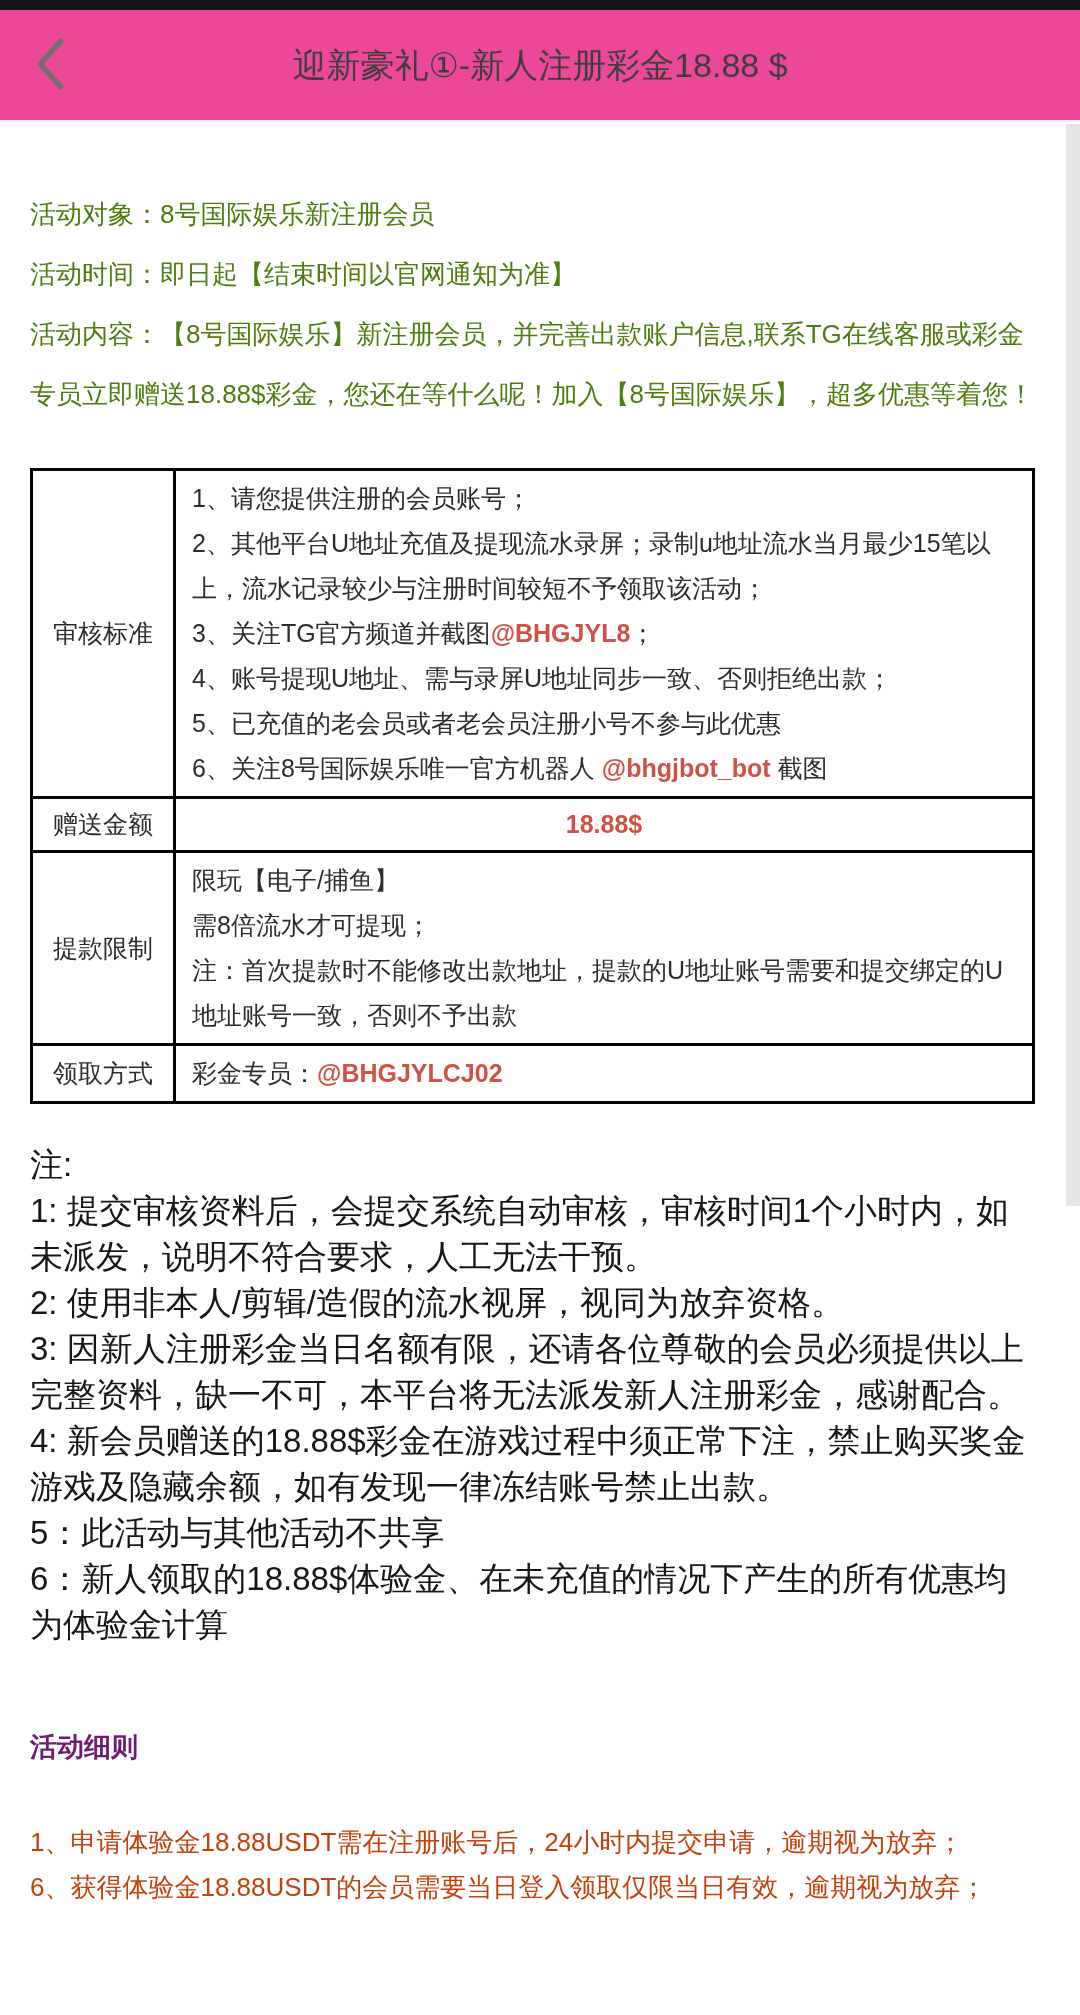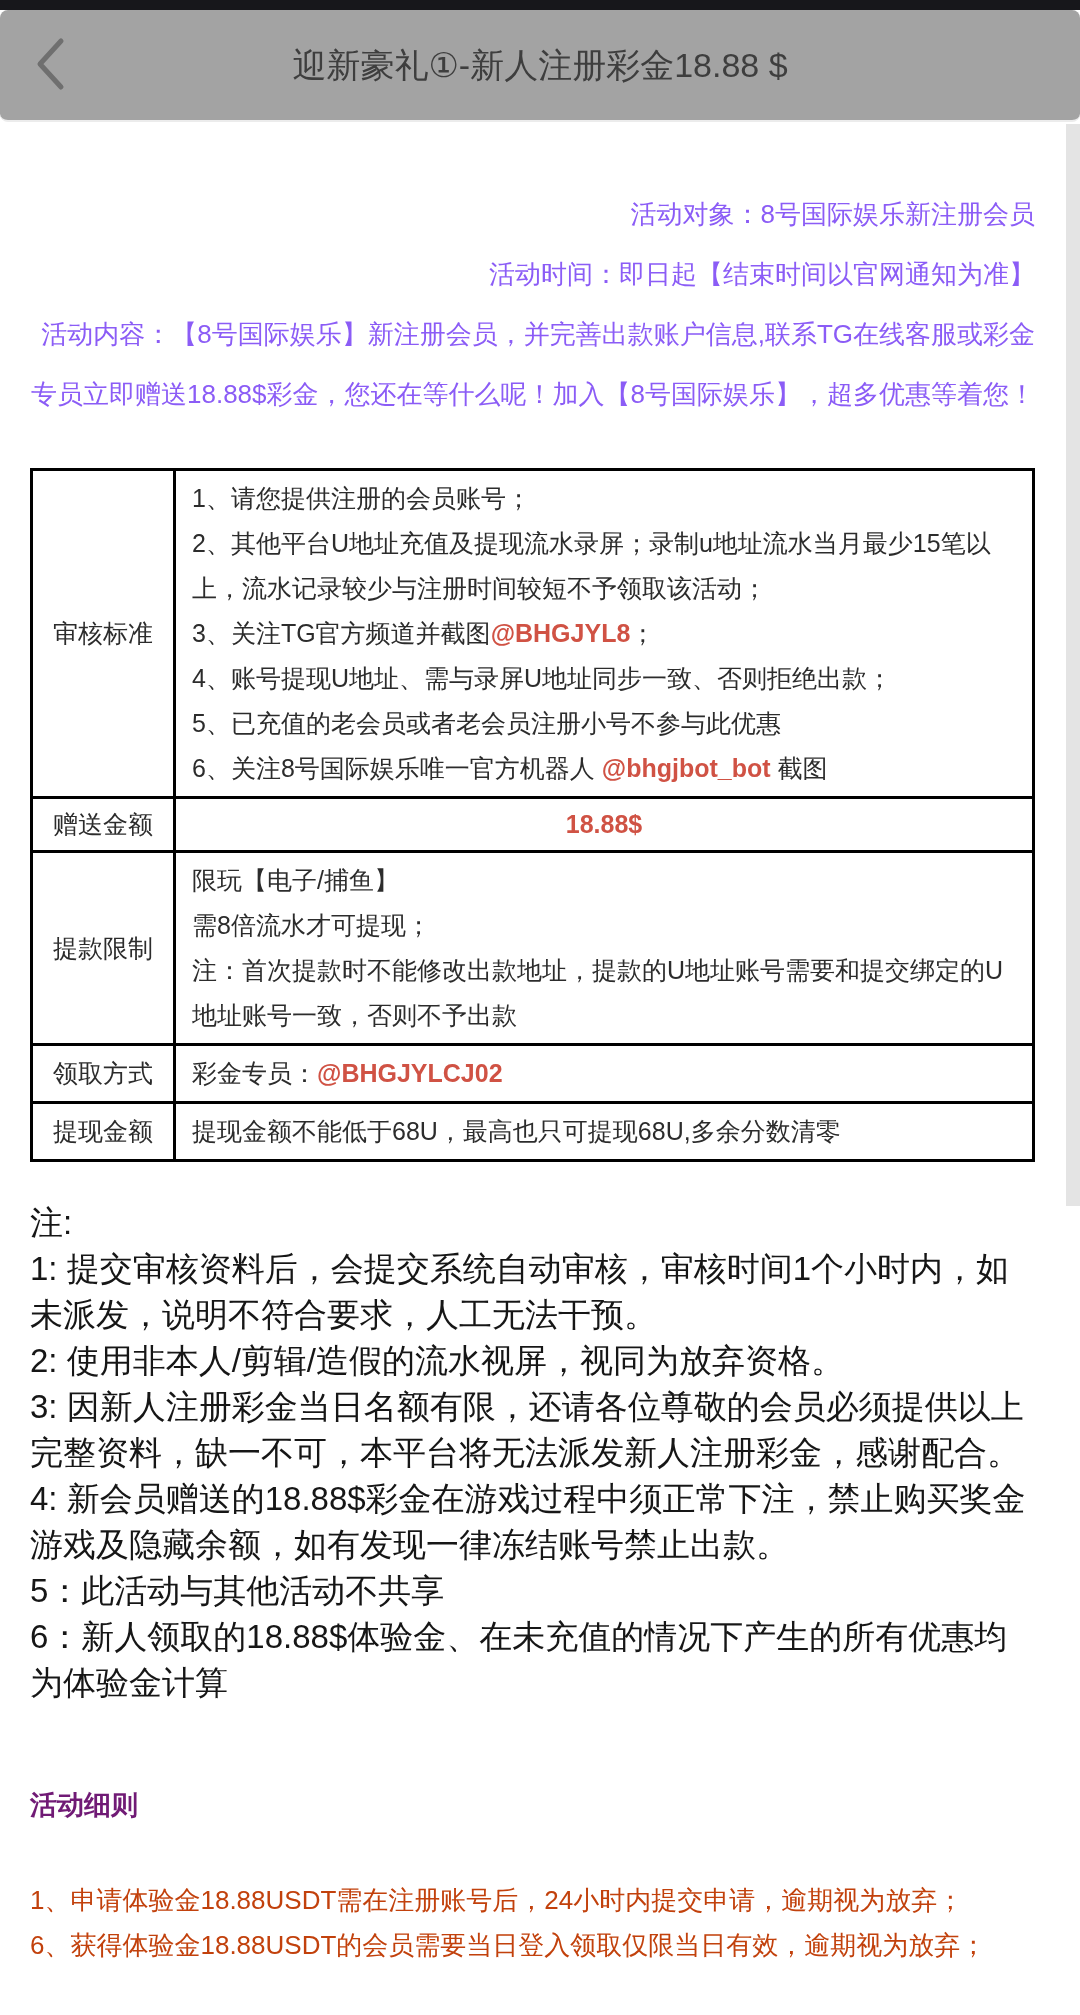--- a/index.html
+++ b/index.html
@@ -4,36 +4,35 @@
 <style>
   * { margin:0; padding:0; box-sizing:border-box; }
   html,body { background:#ffffff; }
   body {
     width:1080px; height:2015px; position:relative; overflow:hidden;
     font-family:"Liberation Sans","DejaVu Sans",sans-serif;
     color:#2d2d2d;
   }
   .top-bar { height:10px; background:#17171b; width:100%; }
   .header {
-    height:112px; background:#a3a3a3; position:relative;
+    height:112px; background:#ec4899; position:relative;
     display:flex; align-items:center; justify-content:center;
     border-bottom:2px solid #ececec;
-    border-radius:8px;
   }
   .back-btn {
     position:absolute; left:26px; top:50%; transform:translateY(-50%);
     width:48px; height:64px; display:flex; align-items:center; justify-content:center;
     background:none; border:none; cursor:pointer;
   }
   .title {
     font-size:34px; line-height:45px; color:#3e3e3e; text-align:center;
     max-width:545px; font-weight:400;
   }
   .content { padding:0 45px 0 30px; }
-  .intro { margin-top:62px; font-size:26px; line-height:60px; color:#8b5cf6;text-align:right; }
+  .intro { margin-top:62px; font-size:26px; line-height:60px; color:#4d7c0f; }
   .promo-table {
     border-collapse:collapse; width:100%; margin-top:44px;
     table-layout:fixed; color:#2c2c2c;
   }
   .promo-table td { border:3px solid #000000; vertical-align:middle;margin-left:8px; }
   .label-cell { width:143px; text-align:center; font-size:25px; padding:0 8px; }
   .content-cell { font-size:25px; line-height:45px; padding:5px 16px; }
   .amount-cell { text-align:center; padding:3px 16px; }
   .accent { color:#d05244; font-weight:700;text-align:center; }
   .notes { margin-top:38px; font-size:33px; line-height:46px; color:#161616; }
@@ -90,24 +89,20 @@
         <td class="content-cell">
           <div><span>限玩【电子/捕鱼】</span></div>
           <div><span>需8倍流水才可提现；</span></div>
           <div><span>注：首次提款时不能修改出款地址，提款的U地址账号需要和提交绑定的U地址账号一致，否则不予出款</span></div>
         </td>
       </tr>
       <tr>
         <td class="label-cell">领取方式</td>
         <td class="content-cell"><span>彩金专员：</span><span class="accent">@BHGJYLCJ02</span></td>
       </tr>
-      <tr>
-        <td class="label-cell">提现金额</td>
-        <td class="content-cell"><span>提现金额不能低于68U，最高也只可提现68U,多余分数清零</span></td>
-      </tr>
     </tbody>
   </table>
 
   <div class="notes">
     <div>注:</div>
     <div>1: 提交审核资料后，会提交系统自动审核，审核时间1个小时内，如未派发，说明不符合要求，人工无法干预。</div>
     <div>2: 使用非本人/剪辑/造假的流水视屏，视同为放弃资格。</div>
     <div>3: 因新人注册彩金当日名额有限，还请各位尊敬的会员必须提供以上完整资料，缺一不可，本平台将无法派发新人注册彩金，感谢配合。</div>
     <div>4: 新会员赠送的18.88$彩金在游戏过程中须正常下注，禁止购买奖金游戏及隐藏余额，如有发现一律冻结账号禁止出款。</div>
     <div>5：此活动与其他活动不共享</div>

